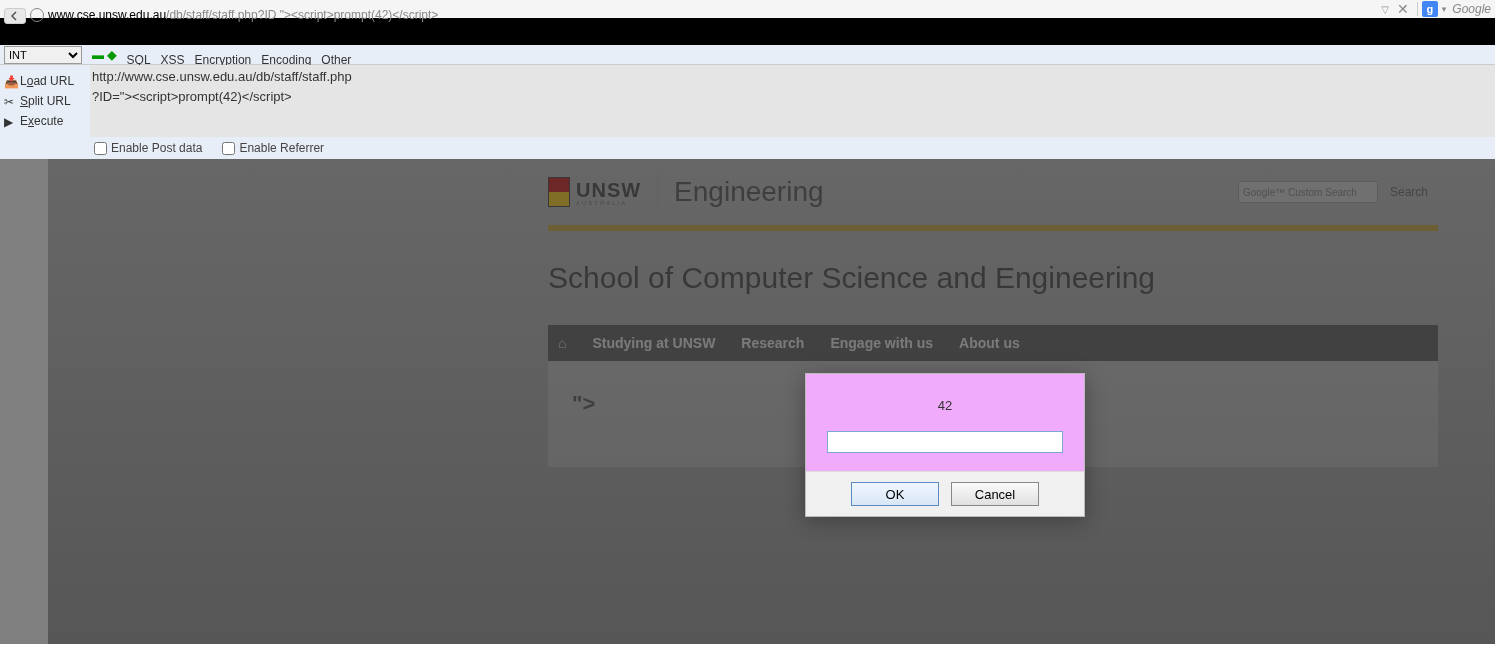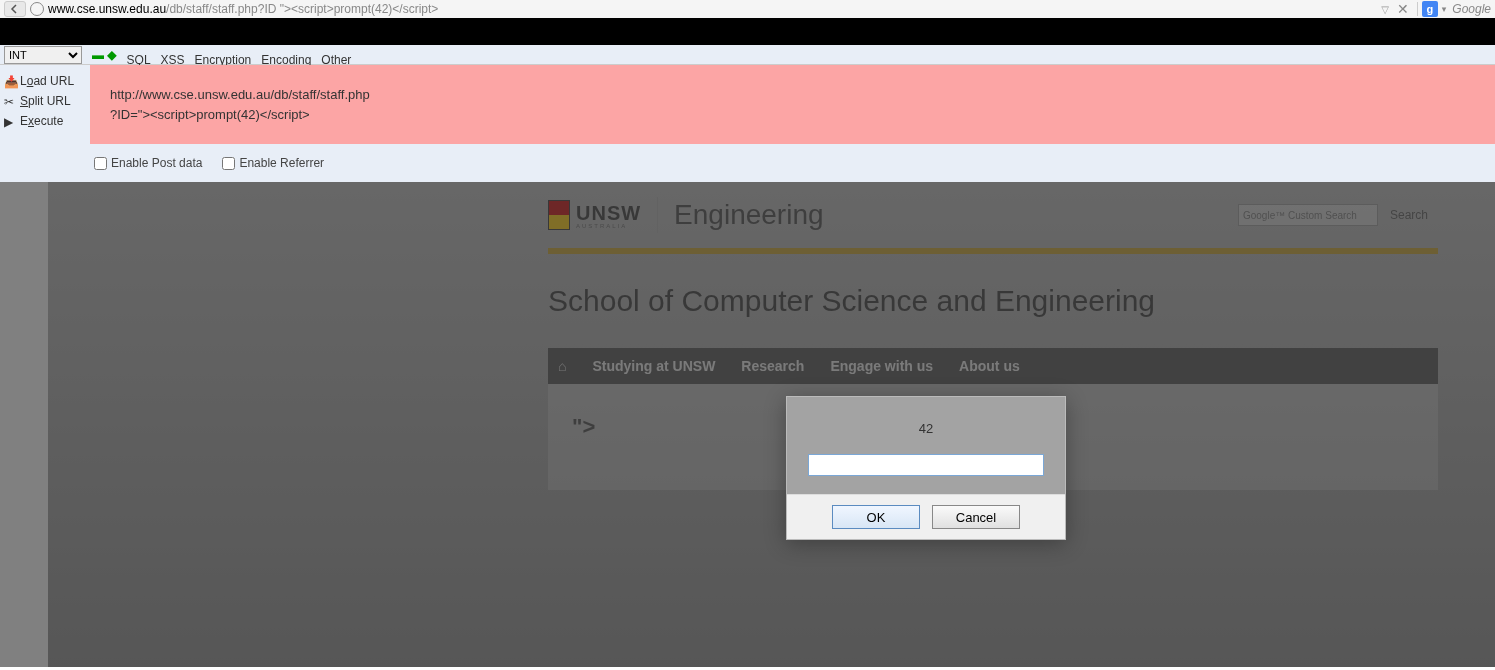--- a/index.html
+++ b/index.html
@@ -1,19 +1,19 @@
 <!DOCTYPE html>
 <html><head>
   <meta charset="utf-8">
   <style>
     * { margin: 0; padding: 0; box-sizing: border-box; font-family: Arial, sans-serif; }
     body { width: 1495px; height: 670px; overflow: hidden; background: #fff; position: relative; }
 
     
-    .browser-bar { height: 18px; background: #f5f5f5; display: flex; align-items: center; padding: 2px 4px; font-size: 12px; color: #555; }
+    .browser-bar { height: 18px; background: #f5f5f5; display: flex; padding: 8px 4px; font-size: 12px; color: #555; }
     .back-btn { width: 22px; height: 16px; background: #e8e8e8; border: 1px solid #ccc; border-radius: 3px; display: flex; align-items: center; justify-content: center; margin-right: 4px; cursor: pointer; }
     .globe-icon { width: 14px; height: 14px; border: 1px solid #888; border-radius: 50%; margin-right: 4px; display: inline-block; }
     .url-text { flex: 1; font-size: 12px; color: #333; }
     .url-text .domain { color: #000; }
     .url-text .path { color: #888; }
     .url-end { display: flex; align-items: center; gap: 4px; }
     .dropdown-arrow { color: #999; font-size: 10px; }
     .close-x { color: #888; font-size: 14px; padding: 0 4px; }
     .google-box { background: #4285f4; color: #fff; width: 16px; height: 16px; display: inline-flex; align-items: center; justify-content: center; font-size: 11px; font-weight: bold; border-radius: 2px; }
     .google-text { color: #888; font-style: italic; font-size: 12px; margin-left: 2px; }
@@ -26,23 +26,23 @@
     .int-select { width: 78px; height: 18px; font-size: 11px; border: 1px solid #999; background: #f0f0f0; }
     .tb-sep { color: #090; font-weight: bold; }
     .tb-item { color: #333; cursor: pointer; margin-top: 11px; }
 
     
     .hackbar-panel { background: #fff; display: flex; font-size: 12px; }
     .hb-left { width: 90px; padding: 6px 4px; background: #e8eef7; }
     .hb-action { display: flex; align-items: center; gap: 4px; padding: 3px 0; color: #333; cursor: pointer; }
     .hb-action .u { text-decoration: underline; }
     .hb-icon { width: 12px; height: 12px; display: inline-block; }
-    .hb-right { flex: 1; padding: 20px; background: #fca5a5; }
+    .hb-right { flex: 1; padding: 2px; background: #e5e5e5; }
     .url-line { font-size: 13px; color: #333; line-height: 1.5; font-family: Arial; }
-    .hb-bottom { background: #e8eef7; padding: 12px 94px; font-size: 12px; color: #444; display: flex; gap: 20px; }
+    .hb-bottom { background: #e8eef7; padding: 4px 94px; font-size: 12px; color: #444; display: flex; gap: 20px; }
     .hb-check { display: flex; align-items: center; gap: 4px; }
 
     
     .page-wrap { position: relative; height: 485px; }
     .overlay { position: absolute; inset: 0; background: rgba(60,60,60,0.65); z-index: 5; }
     .page-content { position: absolute; inset: 0; background: linear-gradient(180deg, #b8b8b8 0%, #a0a0a0 50%, #888 100%); margin-left: 48px; }
 
     
     .site { position: absolute; left: 500px; top: 8px; width: 890px; }
     .site-header { display: flex; align-items: center; gap: 16px; height: 50px; }
@@ -59,21 +59,21 @@
     .yellow-bar { height: 6px; background: #c9a227; margin-top: 8px; }
     .school-title { font-size: 30px; color: #333; padding: 30px 0; }
     .nav-bar { height: 36px; background: #4a4a4a; display: flex; align-items: center; padding: 0 10px; gap: 26px; }
     .nav-home { color: #ddd; font-size: 14px; }
     .nav-item { color: #eee; font-size: 14px; font-weight: bold; cursor: pointer; }
 
     .content-box { background: rgba(240,240,240,0.3); padding: 30px 24px 50px; margin-top: 0; }
     .xss-output { font-size: 22px; font-weight: bold; color: #444; }
 
     
-    .prompt-dialog { position: absolute; left: 786px; top: 214px; width: 280px; background: #a3a3a3; z-index: 20; box-shadow: 0 4px 20px rgba(0,0,0,0.3); border: 1px solid #bbb; }
+    .prompt-dialog { position: absolute; left: 805px; top: 214px; width: 280px; background: #f0abfc; z-index: 20; box-shadow: 0 4px 20px rgba(0,0,0,0.3); border: 1px solid #bbb; }
     .prompt-body { padding: 24px 20px 18px; text-align: center; }
     .prompt-msg { font-size: 13px; color: #333; margin-bottom: 18px; }
     .prompt-input { width: 236px; height: 22px; border: 1px solid #7aa7d6; background: #fff; }
     .prompt-buttons { background: #f0f0f0; padding: 10px; display: flex; justify-content: center; gap: 12px; border-top: 1px solid #ddd; }
     .prompt-btn { width: 88px; height: 24px; font-size: 13px; border: 1px solid #888; background: linear-gradient(#fafafa, #e0e0e0); cursor: pointer; }
     .prompt-btn.ok { border: 1px solid #5b8bc0; background: linear-gradient(#f0f6ff, #d8e6f5); }
   </style>
 </head>
 <body>
 

